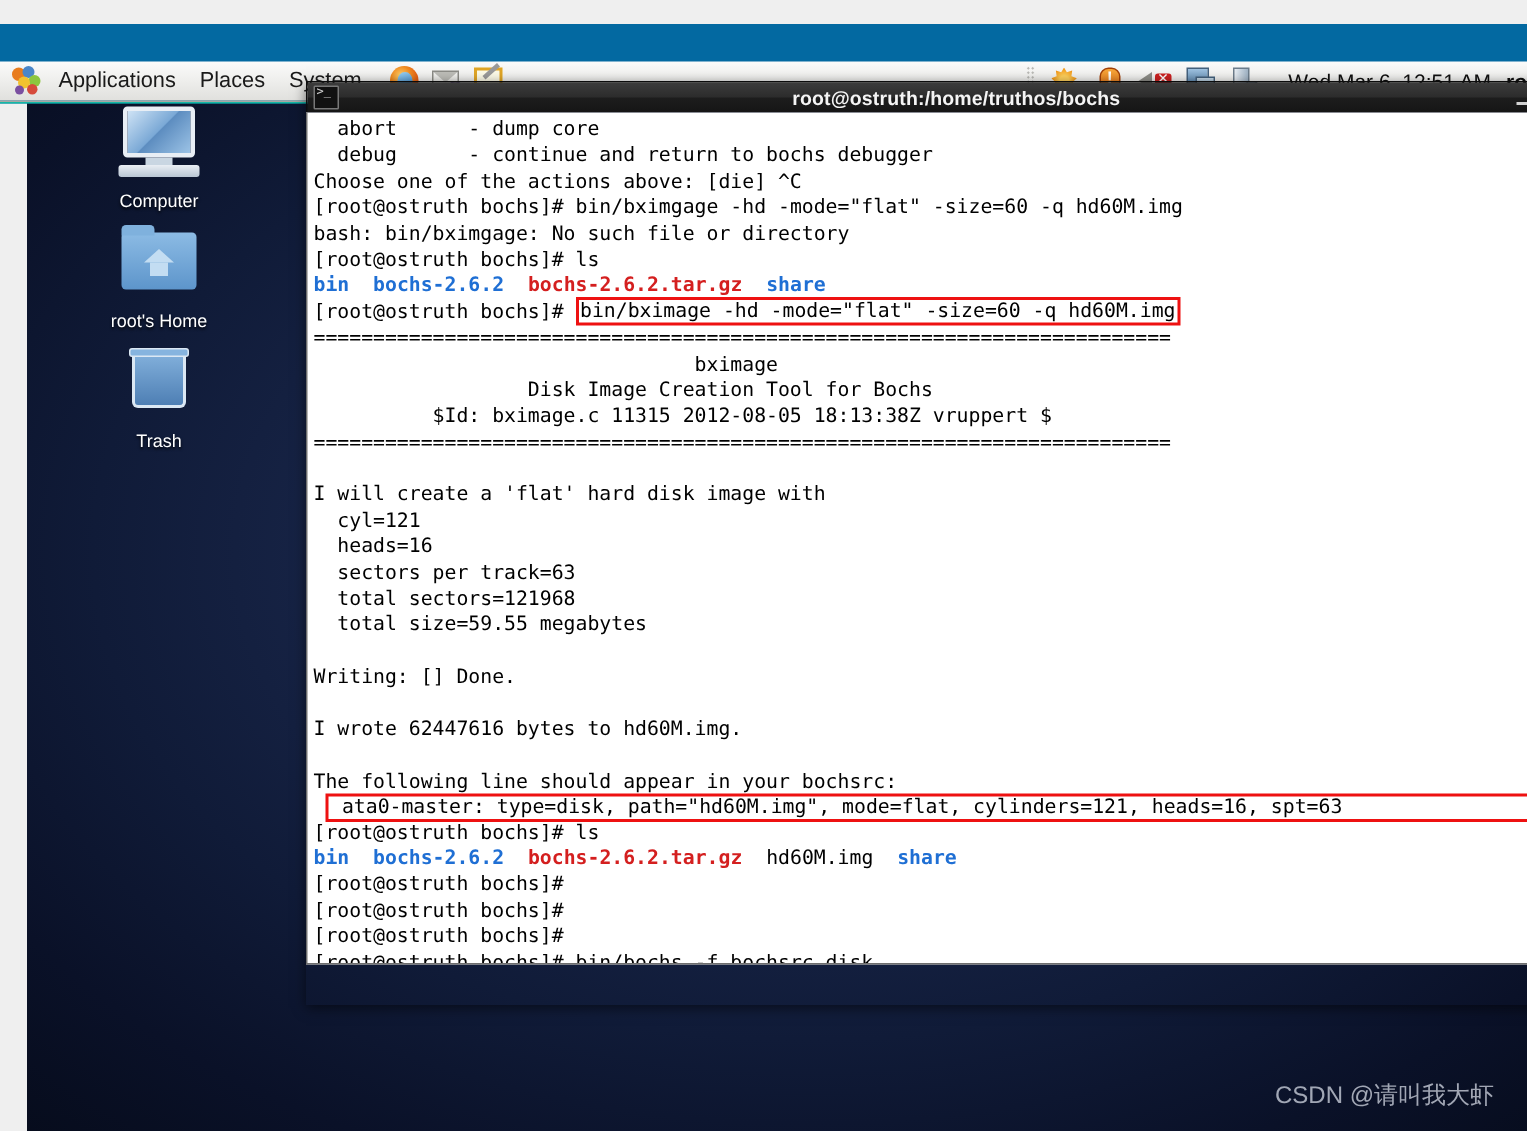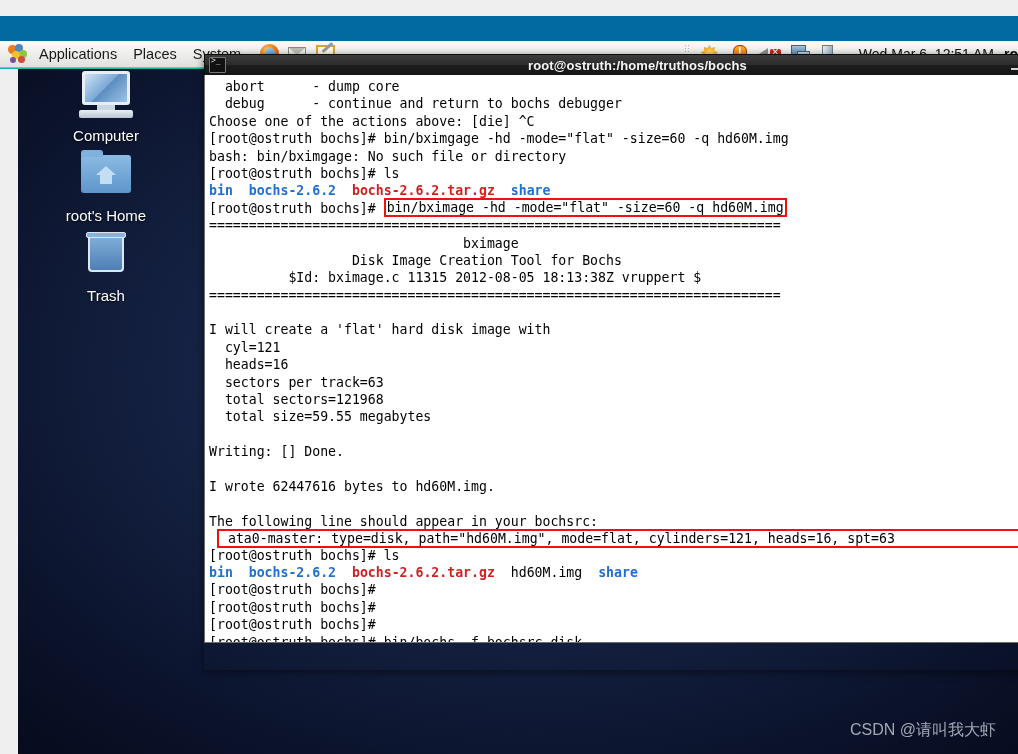--- a/index.html
+++ b/index.html
@@ -305,21 +305,21 @@
   
   .dicon {
     position: absolute;
     width: 104px;
     text-align: center;
     cursor: default;
   }
   .dicon .glyph { height: 54px; position: relative; margin: 0 auto; width: 66px;}
   .dicon .dlabel {
     margin-top: 4px;
-    font-size: 15px;
+    font-size: 12px;
     color: #ffffff;
     text-shadow: 0 1px 2px rgba(0,0,0,.9);
   }
 
   
   .cmp-screen {
     position: absolute; left: 9px; top: 2px;
     width: 48px; height: 34px;
     background: linear-gradient(135deg, #cfe3f5 0%, #7ba9d6 48%, #5d8dc0 50%, #9cc3e6 100%);
     border: 3px solid #e8eef5;

